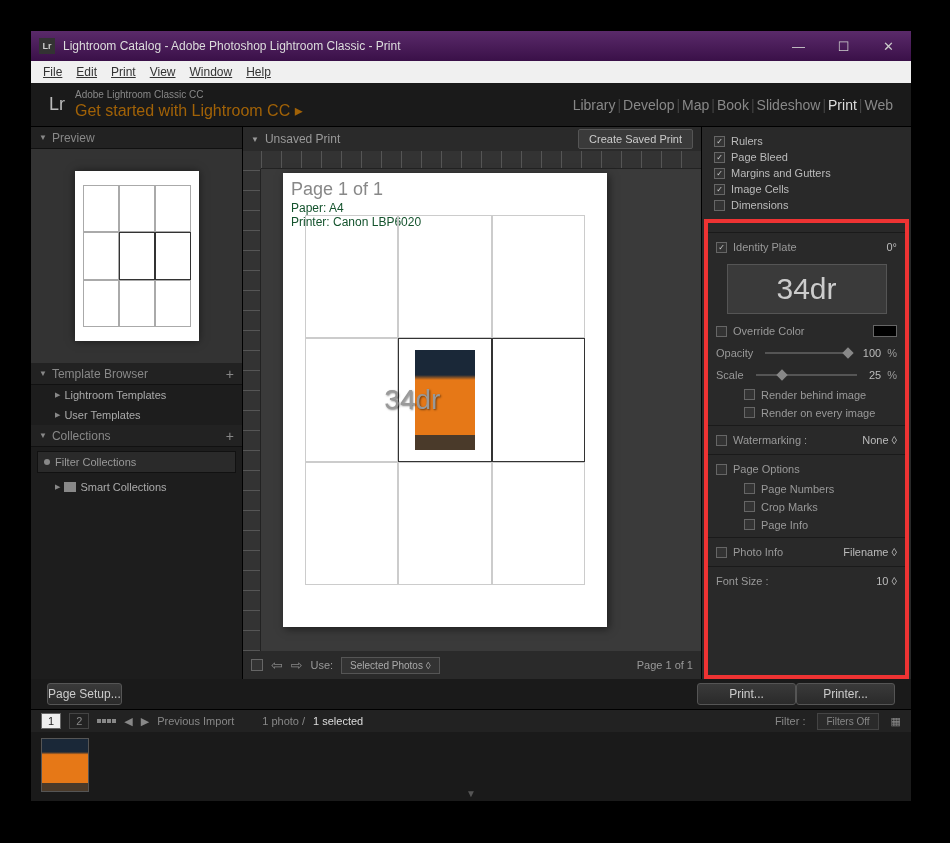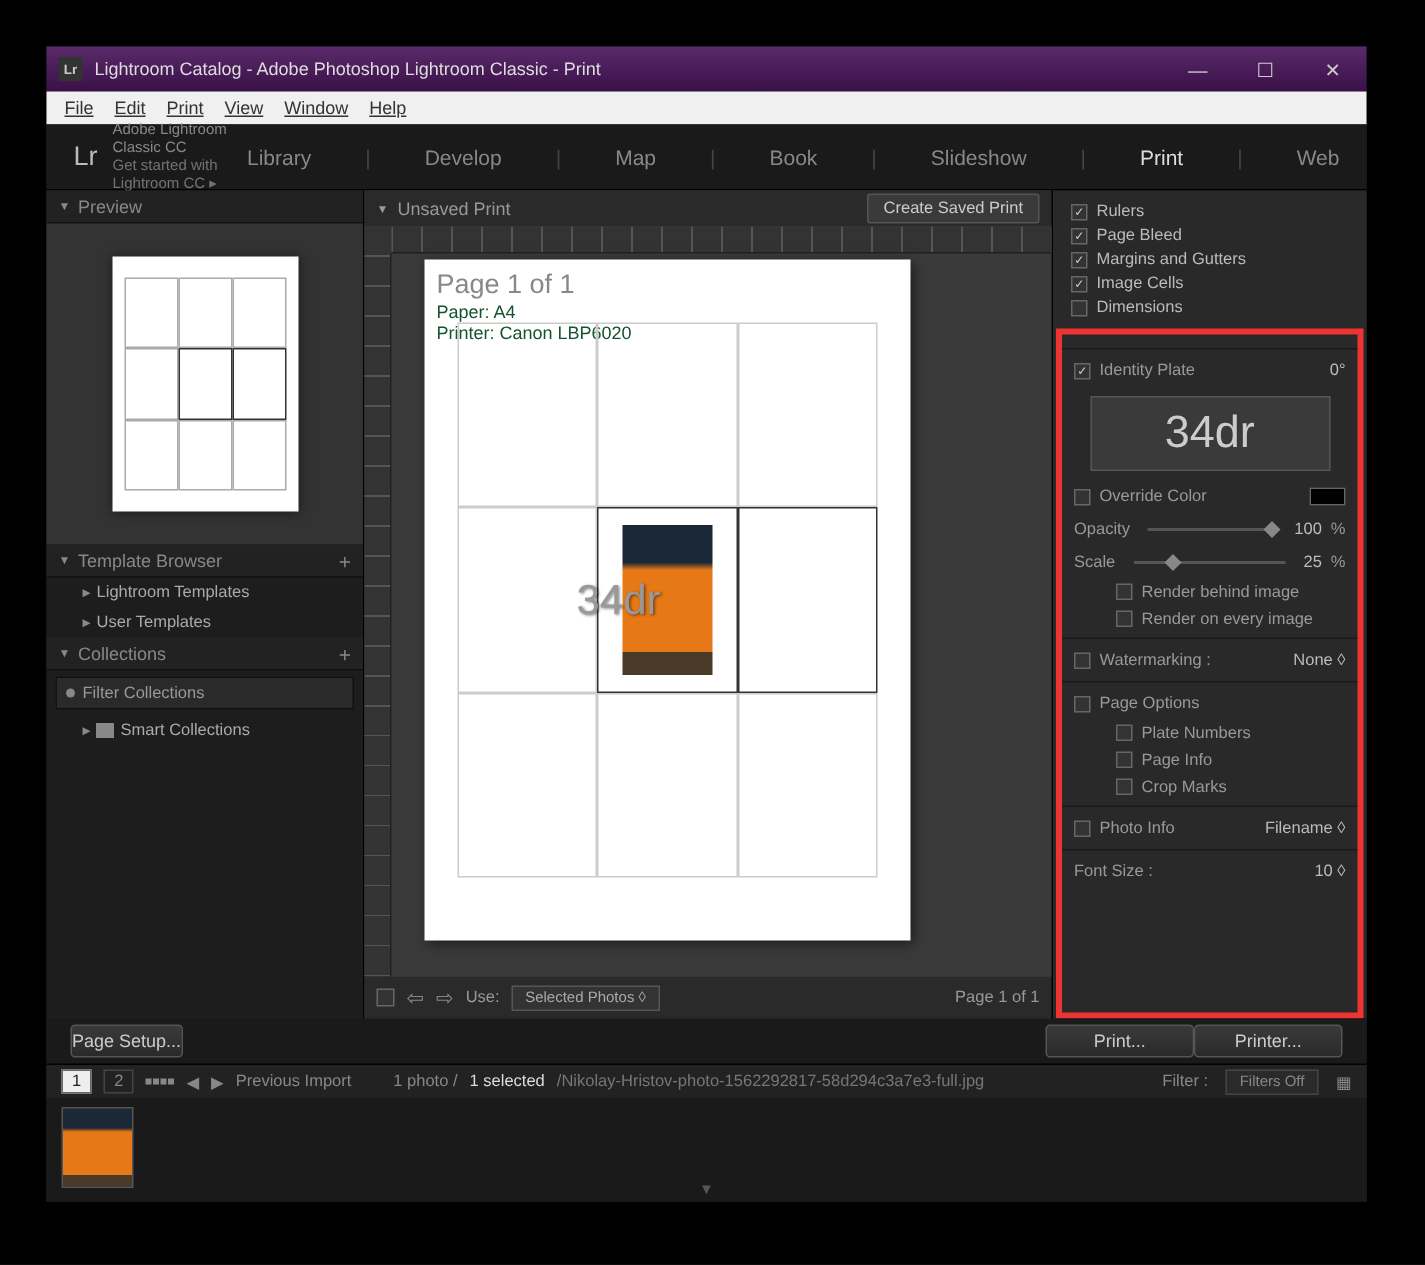--- a/index.html
+++ b/index.html
@@ -9,21 +9,21 @@
 .titleicon{width:16px;height:16px;background:#333;margin-right:8px;display:flex;align-items:center;justify-content:center;color:#ccc;font-size:9px;font-weight:bold}
 .wincontrols{margin-left:auto;display:flex}
 .wc{width:45px;height:30px;display:flex;align-items:center;justify-content:center;color:#ccc;font-size:13px}
 .menubar{height:22px;background:#f0f0f0;display:flex;align-items:center;padding-left:6px;gap:2px;font-size:12px;color:#333}
 .menubar span{padding:2px 6px;text-decoration:underline;text-decoration-color:#333}
 .app{height:calc(100% - 52px);background:#1a1a1a;color:#999;display:flex;flex-direction:column;font-size:11px}
 .header{height:44px;background:#1a1a1a;display:flex;align-items:center;padding:0 18px;border-bottom:1px solid #000}
 .logo{font-size:18px;color:#bbb;font-weight:300;margin-right:10px}
 .logo b{font-weight:400}
 .tagline{font-size:10px;color:#888;line-height:1.2}
-.modules{margin-left:auto;display:flex;gap:36px;font-size:14px;color:#888}
+.modules{margin-left:auto;display:flex;gap:2px;font-size:14px;color:#888}
 .modules span{cursor:pointer}
 .modules .sep{color:#444}
 .modules .active{color:#ddd}
 .body{flex:1;display:flex;min-height:0}
 .leftpanel{width:212px;background:#1d1d1d;border-right:1px solid #000;display:flex;flex-direction:column}
 .panelhdr{height:22px;background:#222;display:flex;align-items:center;padding:0 8px;color:#888;font-size:12px;border-bottom:1px solid #111}
 .panelhdr .tri{margin-right:5px;font-size:8px;color:#888}
 .panelhdr .plus{margin-left:auto;color:#888;font-size:14px}
 .preview{flex:0 0 214px;background:#333;display:flex;align-items:center;justify-content:center}
 .previewpaper{width:124px;height:170px;background:#fff;position:relative;box-shadow:0 0 8px rgba(0,0,0,.5)}
@@ -105,21 +105,21 @@
     <span>Print</span>
     <span>View</span>
     <span>Window</span>
     <span>Help</span>
   </div>
   <div class="app">
     <div class="header">
       <div class="logo"><b>Lr</b></div>
       <div class="tagline">
         <div>Adobe Lightroom Classic CC</div>
-        <div style="color:#737373;font-size:10px">Get started with Lightroom CC ▸</div>
+        <div style="color:#a16207;font-size:16px">Get started with Lightroom CC ▸</div>
       </div>
       <div class="modules">
         <span>Library</span>
           <span class="sep">|</span>
         <span>Develop</span>
           <span class="sep">|</span>
         <span>Map</span>
           <span class="sep">|</span>
         <span>Book</span>
           <span class="sep">|</span>
@@ -291,29 +291,29 @@
               <span class="lbl">Watermarking :</span>
               <span class="val"><span>None</span> ◊</span>
             </div>
           <div class="divline"></div>
           <div class="rrow">
               <div class="gchk"></div>
               <span class="lbl">Page Options</span>
             </div>
           <div class="subr">
               <div class="gchk"></div>
-              <span>Plate Numbers</span>
+              <span>Page Numbers</span>
+            </div>
+          <div class="subr">
+              <div class="gchk"></div>
+              <span>Crop Marks</span>
             </div>
           <div class="subr">
               <div class="gchk"></div>
               <span>Page Info</span>
-            </div>
-          <div class="subr">
-              <div class="gchk"></div>
-              <span>Crop Marks</span>
             </div>
           <div class="divline"></div>
           <div class="rrow">
               <div class="gchk"></div>
               <span class="lbl">Photo Info</span>
               <span class="val"><span>Filename</span> ◊</span>
             </div>
           <div class="divline"></div>
           <div class="rrow">
               <span class="lbl">Font Size :</span>
@@ -340,21 +340,20 @@
             <span></span>
             <span></span>
             <span></span>
             <span></span>
           </div>
         <span>◀</span>
         <span>▶</span>
         <span>Previous Import</span>
         <span style="margin-left:20px">1 photo /</span>
         <span style="color:#ddd">1 selected</span>
-        <span style="color:#777">/Nikolay-Hristov-photo-1562292817-58d294c3a7e3-full.jpg</span>
         <span style="margin-left:auto">Filter :</span>
         <span class="filtersel">Filters Off</span>
         <span style="margin-left:4px">▦</span>
       </div>
       <div class="fsbody">
         <div class="fsthumb"></div>
       </div>
       <div class="collapsev">▼</div>
     </div>
   </div>

